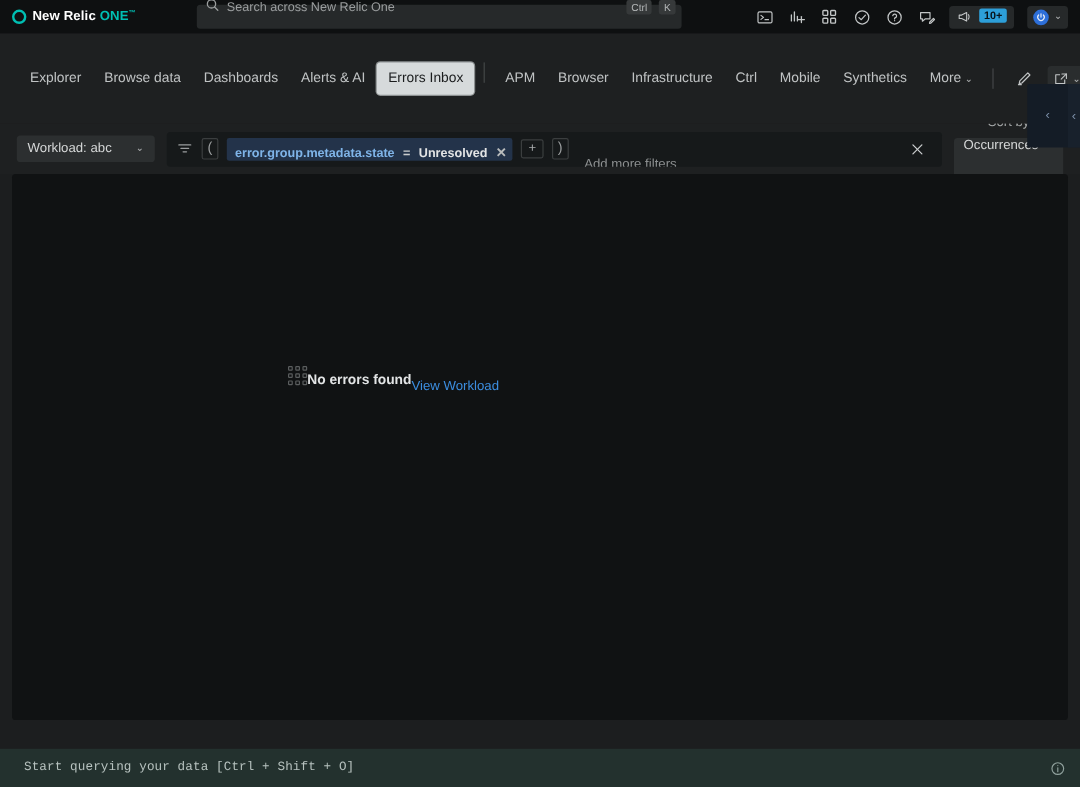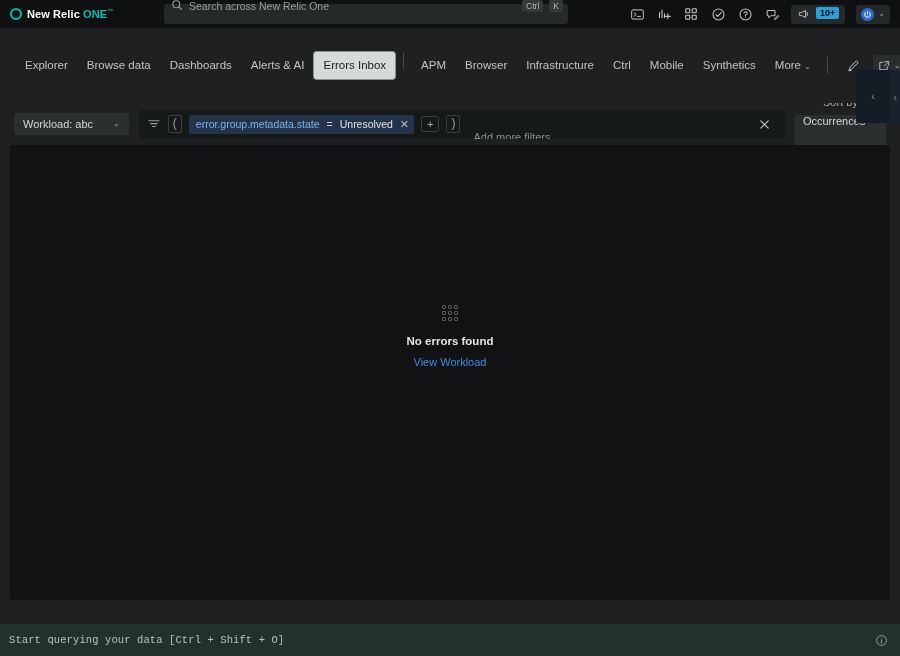--- a/index.html
+++ b/index.html
@@ -306,29 +306,30 @@
     font-size: 12px;
     border: 1px solid #3b3e3f;
     border-radius: 2px;
     padding: 1px 4px;
     line-height: 1.15;
     cursor: pointer;
   }
 
   .chip {
     display: flex;
-    align-items: center;
+    align-items: flex-end;
     background: #23334a;
     border-radius: 2px;
     height: 19px;
     padding: 0 5px 0 7px;
     gap: 7px;
     font-size: 10.5px;
     white-space: nowrap;
     cursor: pointer;
+    font-weight: bold;
   }
   .chip-key { color: #7fb4e8; }
   .chip-op { color: #c8cbcc; }
   .chip-val { color: #e2e4e5; }
   .chip-x {
     color: #b9bcbd;
     font-size: 11px;
     line-height: 1;
     cursor: pointer;
   }
@@ -394,21 +395,21 @@
     display: flex;
     align-items: flex-start;
     justify-content: center;
   }
 
   .empty-state {
     width: 420px;
     text-align: right;
     margin-top: 160px;
     display: flex;
-    flex-direction: column;
+    flex-direction: row;
     align-items: center;
     gap: 0px;
   }
   .empty-icon {
     display: grid;
     grid-template-columns: repeat(3, 4px);
     grid-template-rows: repeat(3, 4px);
     gap: 2px;
     margin-bottom: 14px;
   }
@@ -437,21 +438,21 @@
     cursor: pointer;
   }
 
   
   .querybar {
     height: 32px;
     min-height: 32px;
     background: #23312e;
     display: flex;
     align-items: center;
-    padding: 0 12px 0 9px;
+    padding: 0 12px 0 20px;
   }
   .query-placeholder {
     font-family: "Liberation Mono", "DejaVu Sans Mono", monospace;
     font-size: 10.5px;
     color: #b7c2bf;
     letter-spacing: 0.1px;
   }
   .query-info {
     margin-left: auto;
     color: #8fa09c;

